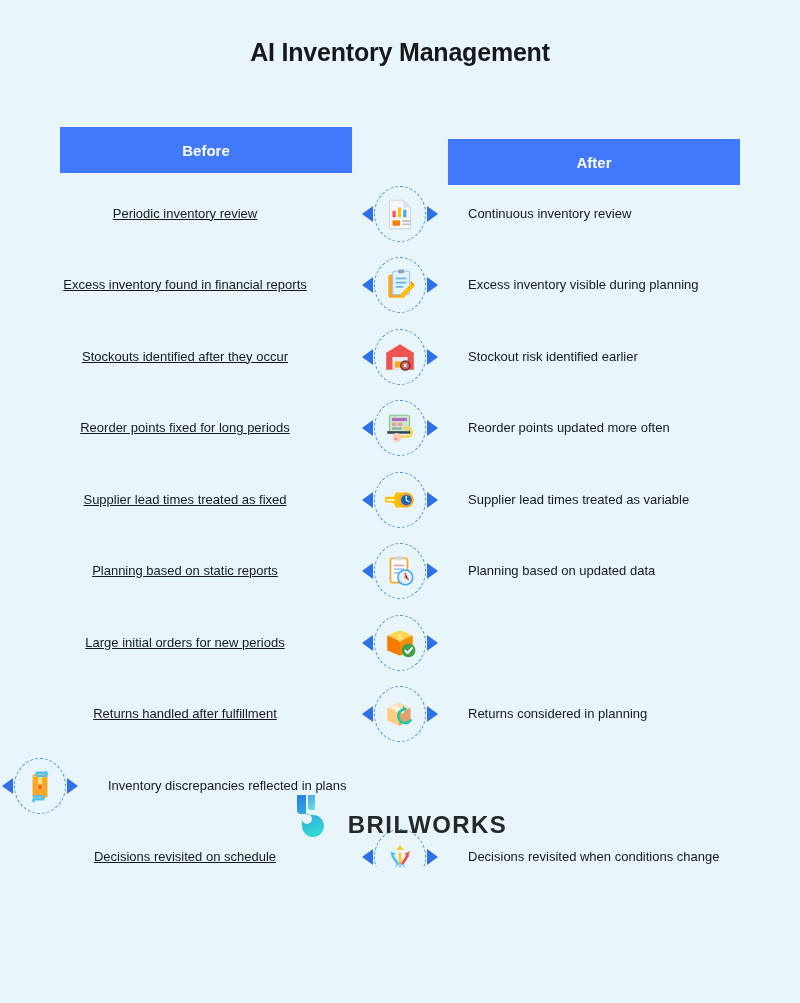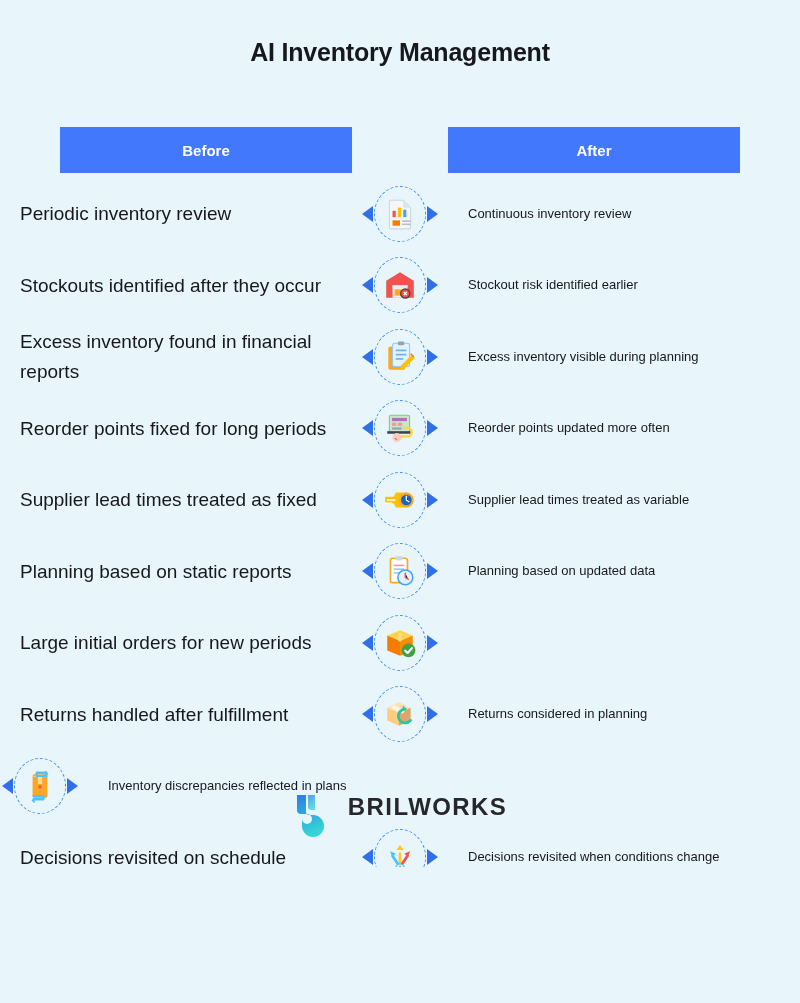--- a/index.html
+++ b/index.html
@@ -47,44 +47,45 @@
     height: 46px;
     background: #4278fc;
     color: #ffffff;
     font-size: 15px;
     font-weight: 700;
     display: flex;
     align-items: center;
     justify-content: center;
   }
   .header-bar.before { left: 60px; width: 292px; }
-  .header-bar.after  { left: 448px; width: 292px; }
+  .header-bar.after  { left: 448px; width: 292px; margin-top: 12px; }
 
   
   .rows {
     position: absolute;
     top: 178px;
     left: 0;
     width: 800px;
   }
   .row {
     position: relative;
     height: 71.5px;
     display: flex;
     align-items: center;
   }
 
   .col-before {
     width: 340px;
     margin-left: 20px;
-    text-align: left;
+    text-align: center;
     padding-right: 10px;
-    font-size: 19px;
+    font-size: 13px;
     line-height: 1.55;
     color: #16181d;
+    text-decoration: underline;
   }
   .col-after {
     width: 340px;
     margin-left: 20px;
     text-align: left;
     padding-left: 8px;
     font-size: 13px;
     line-height: 1.55;
     color: #16181d;
   }
@@ -128,21 +129,21 @@
   .arrow.left  { left: 2px;  border-right: 11px solid #2f6fe8; }
   .arrow.right { right: 2px; border-left: 11px solid #2f6fe8; }
 
   
   .footer {
     position: absolute;
     bottom: 28px;
     left: 0;
     width: 800px;
     display: flex;
-    align-items: flex-start;
+    align-items: flex-end;
     justify-content: center;
     gap: 13px;
   }
   .logo-mark { width: 42px; height: 46px; display: block; }
   .logo-text {
     font-size: 24px;
     font-weight: 700;
     letter-spacing: 1.4px;
     color: #26272b;
   }
@@ -179,59 +180,59 @@
       <rect x="9" y="22" width="7" height="5" fill="#f57c00"></rect>
       <rect x="18" y="22" width="8" height="1.4" fill="#b0bec5"></rect>
       <rect x="18" y="25" width="8" height="1.4" fill="#b0bec5"></rect>
     </svg>
           </span>
           <span class="arrow right"></span>
         </div>
         <div class="col-after">Continuous inventory review</div>
       </div>
       <div class="row">
-        <div class="col-before">Stockouts identified after they occur</div>
-        <div class="center">
-          <span class="arrow left"></span>
-          <span class="dashed-circle"></span>
-          <span class="icon-holder">
-    <svg viewBox="0 0 32 32">
-      <path d="M16 4L3 12v16h26V12z" fill="#ef5350"></path>
-      <rect x="9" y="16" width="14" height="12" fill="#fdf0ef"></rect>
-      <rect x="9" y="16" width="14" height="2.4" fill="#e0e6ea"></rect>
-      <rect x="11" y="20" width="6" height="6" fill="#f9a825"></rect>
-      <circle cx="21" cy="24" r="5" fill="#5d4037"></circle>
-      <circle cx="21" cy="24" r="3.6" fill="#ef5350"></circle>
-      <path d="M19.6 22.6l2.8 2.8M22.4 22.6l-2.8 2.8" stroke="#fff" stroke-width="1.1"></path>
-    </svg>
-          </span>
-          <span class="arrow right"></span>
-        </div>
-        <div class="col-after">Stockout risk identified earlier</div>
-      </div>
-      <div class="row">
         <div class="col-before">Excess inventory found in financial reports</div>
         <div class="center">
           <span class="arrow left"></span>
           <span class="dashed-circle"></span>
           <span class="icon-holder">
     <svg viewBox="0 0 32 32">
       <rect x="5" y="6" width="16" height="22" rx="2" fill="#f9a825"></rect>
       <rect x="9" y="3" width="16" height="22" rx="2" fill="#e3f2fd" stroke="#90caf9" stroke-width="1"></rect>
       <rect x="14" y="1.5" width="6" height="3.5" rx="1.2" fill="#90a4ae"></rect>
       <rect x="12" y="9" width="10" height="1.6" fill="#64b5f6"></rect>
       <rect x="12" y="13" width="10" height="1.6" fill="#64b5f6"></rect>
       <rect x="12" y="17" width="7" height="1.6" fill="#64b5f6"></rect>
       <path d="M17 24l10-10 3 3-10 10-4 1z" fill="#ffc107"></path>
       <path d="M26 13l3 3" stroke="#f57c00" stroke-width="1.4"></path>
     </svg>
           </span>
           <span class="arrow right"></span>
         </div>
         <div class="col-after">Excess inventory visible during planning</div>
+      </div>
+      <div class="row">
+        <div class="col-before">Stockouts identified after they occur</div>
+        <div class="center">
+          <span class="arrow left"></span>
+          <span class="dashed-circle"></span>
+          <span class="icon-holder">
+    <svg viewBox="0 0 32 32">
+      <path d="M16 4L3 12v16h26V12z" fill="#ef5350"></path>
+      <rect x="9" y="16" width="14" height="12" fill="#fdf0ef"></rect>
+      <rect x="9" y="16" width="14" height="2.4" fill="#e0e6ea"></rect>
+      <rect x="11" y="20" width="6" height="6" fill="#f9a825"></rect>
+      <circle cx="21" cy="24" r="5" fill="#5d4037"></circle>
+      <circle cx="21" cy="24" r="3.6" fill="#ef5350"></circle>
+      <path d="M19.6 22.6l2.8 2.8M22.4 22.6l-2.8 2.8" stroke="#fff" stroke-width="1.1"></path>
+    </svg>
+          </span>
+          <span class="arrow right"></span>
+        </div>
+        <div class="col-after">Stockout risk identified earlier</div>
       </div>
       <div class="row">
         <div class="col-before">Reorder points fixed for long periods</div>
         <div class="center">
           <span class="arrow left"></span>
           <span class="dashed-circle"></span>
           <span class="icon-holder">
     <svg viewBox="0 0 32 32">
       <rect x="6" y="4" width="19" height="16" rx="1.5" fill="#c8e6c9" stroke="#81c784" stroke-width="1"></rect>
       <rect x="8.5" y="6.5" width="14" height="3" fill="#ba68c8"></rect>

